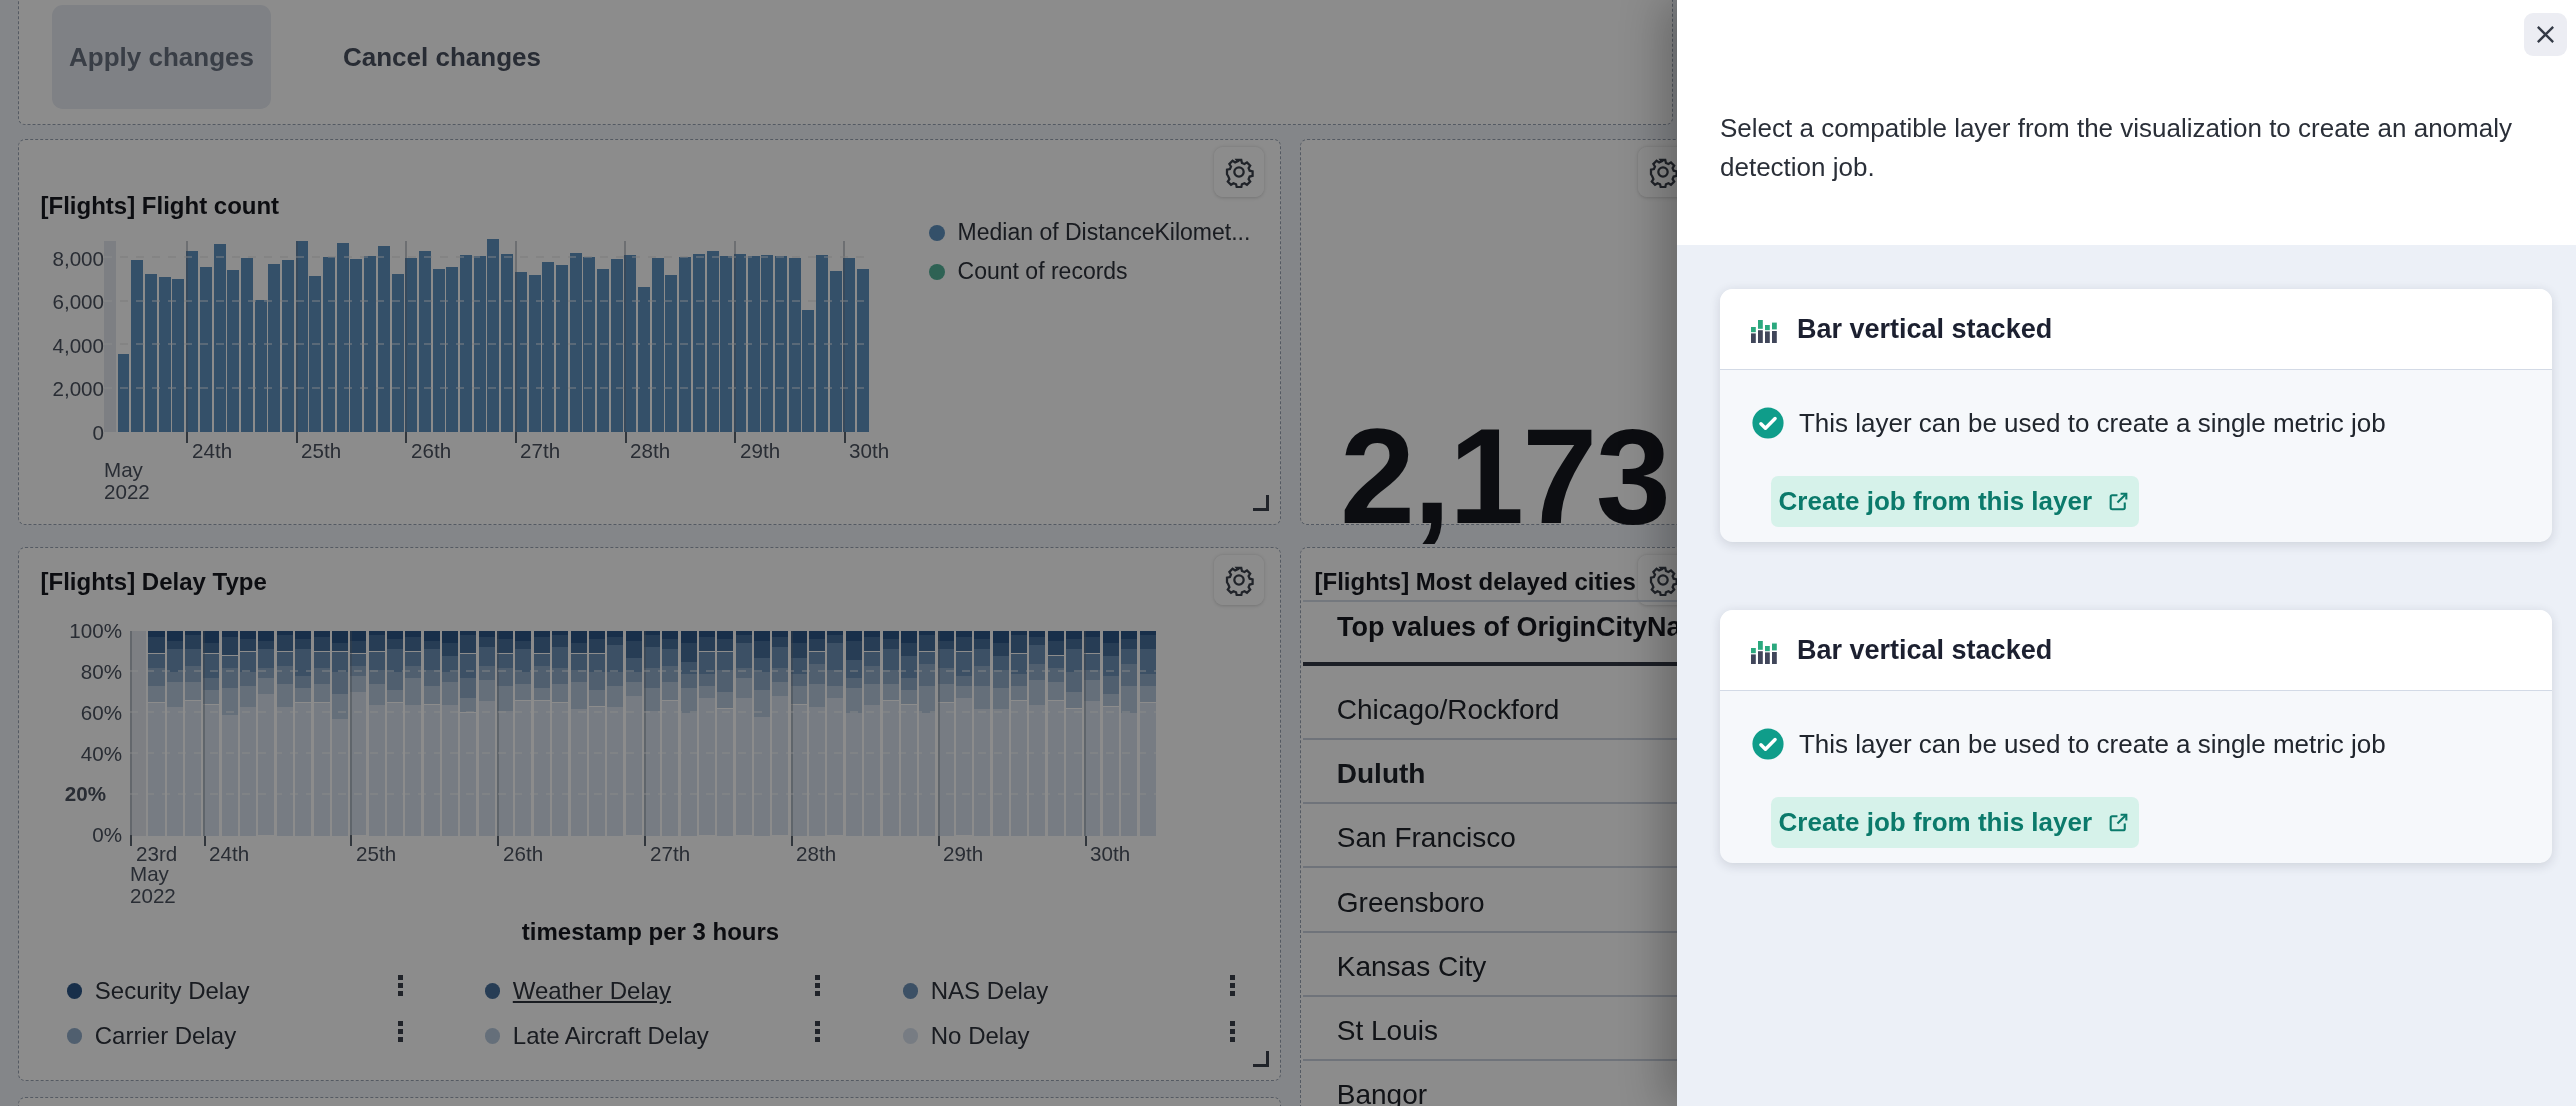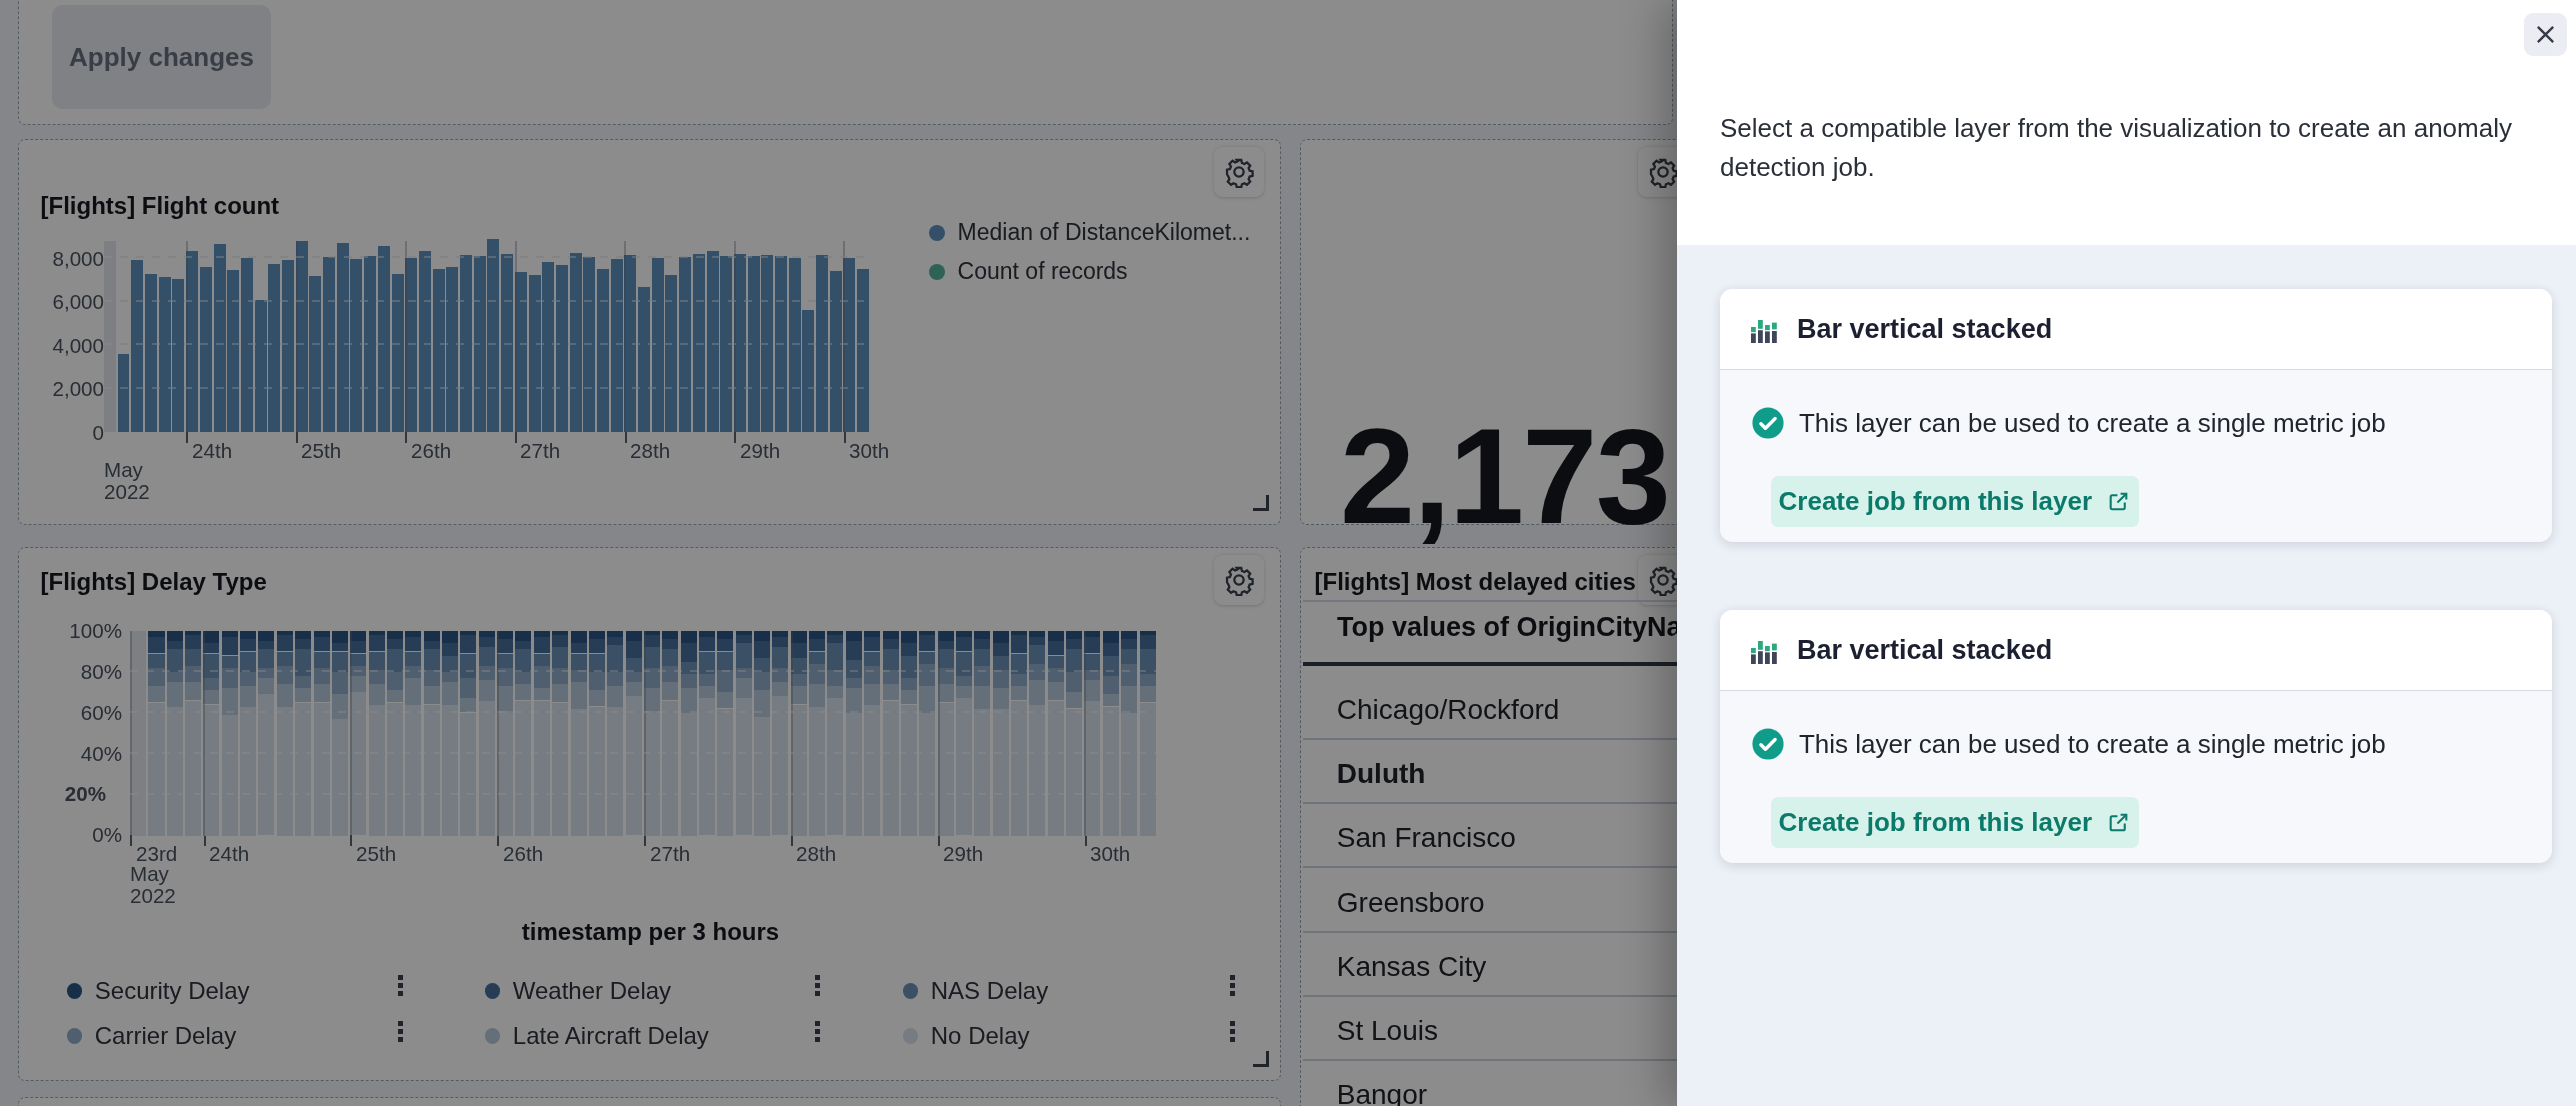--- a/index.html
+++ b/index.html
@@ -66,20 +66,23 @@
 </head>
 <body>
 
 <div id="screen">
 
   <div>
 
     <div class="panel" style="left:18px;top:-27px;width:1655px;height:152px;">
       <div class="tb-btn-filled" style="left:33px;top:31px;width:219px;height:104px;">
         <span>Apply changes</span>
+      </div>
+      <div class="tb-btn-text" style="left:311px;top:31px;width:224px;height:104px;">
+        <span>Cancel changes</span>
       </div>
     </div>
 
     <div class="panel" style="left:18px;top:139px;width:1263px;height:386px;">
       <div class="ptitle" style="left:21.5px;top:20px;margin-top:32px;">[Flights] Flight count</div>
       <div class="gearbtn" style="left:1195px;top:7.2px;" id="gear-flight">
           <span>
             <svg width="32" height="32" viewBox="0 0 24 24">
               <path fill="none" stroke="#3b414c" stroke-width="1.7" d="M12 8.5a3.5 3.5 0 1 0 0 7 3.5 3.5 0 0 0 0-7Z"></path>
               <path fill="none" stroke="#3b414c" stroke-width="1.7" d="M10.3 3h3.4l.5 2.2 1.9.8 1.9-1.2 2.4 2.4-1.2 1.9.8 1.9 2.2.5v3.4l-2.2.5-.8 1.9 1.2 1.9-2.4 2.4-1.9-1.2-1.9.8-.5 2.2h-3.4l-.5-2.2-1.9-.8-1.9 1.2-2.4-2.4 1.2-1.9-.8-1.9L3 13.7v-3.4l2.2-.5.8-1.9-1.2-1.9 2.4-2.4 1.9 1.2 1.9-.8Z"></path>
@@ -597,21 +600,21 @@
             <div class="legend-dot" style="background: rgb(45, 87, 136); width: 15.2px; height: 15.2px;"></div>
             <div class="legend-text" style="font-size: 24px;">Security Delay</div>
           </div>
           <div class="legend-action" style="left: 379px; top: 427px;">
             <span></span>
             <span></span>
             <span></span>
           </div>
           <div class="legend-item" style="left: 466px; top: 429px;">
             <div class="legend-dot" style="background: rgb(71, 112, 156); width: 15.2px; height: 15.2px;"></div>
-            <div class="legend-text" style="font-size: 24px;">Weather Delay</div>
+            <div class="legend-text" style="font-size: 24px; text-decoration: underline;">Weather Delay</div>
           </div>
           <div class="legend-action" style="left: 796px; top: 427px;">
             <span></span>
             <span></span>
             <span></span>
           </div>
           <div class="legend-item" style="left: 884px; top: 429px;">
             <div class="legend-dot" style="background: rgb(109, 146, 184); width: 15.2px; height: 15.2px;"></div>
             <div class="legend-text" style="font-size: 24px;">NAS Delay</div>
           </div>

